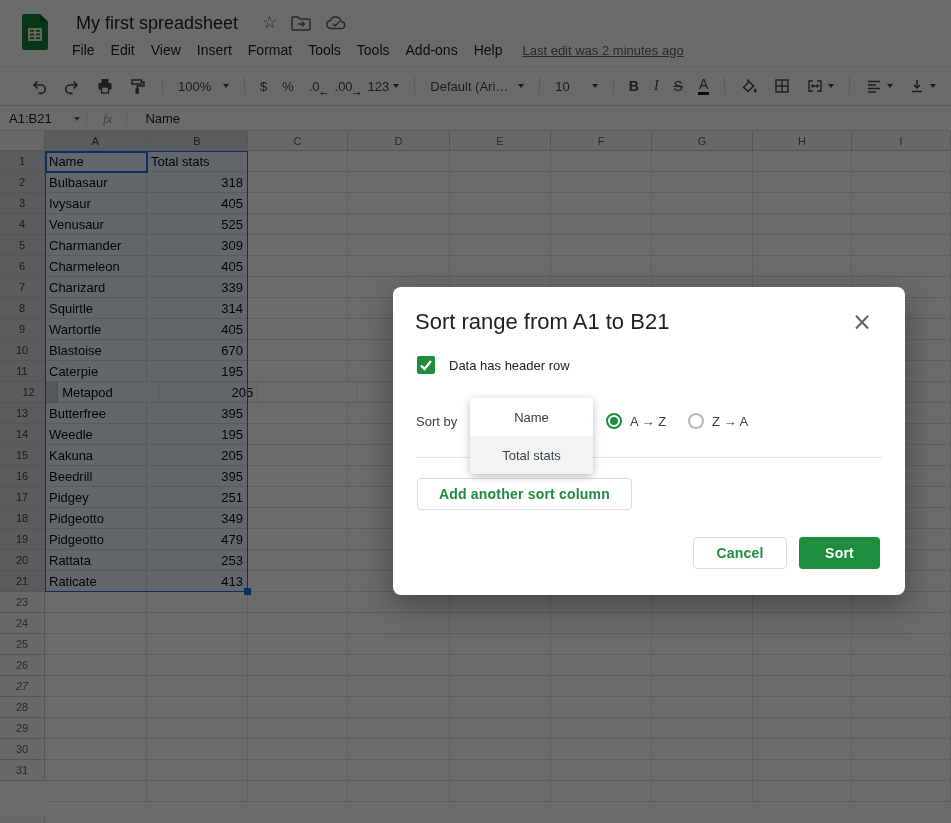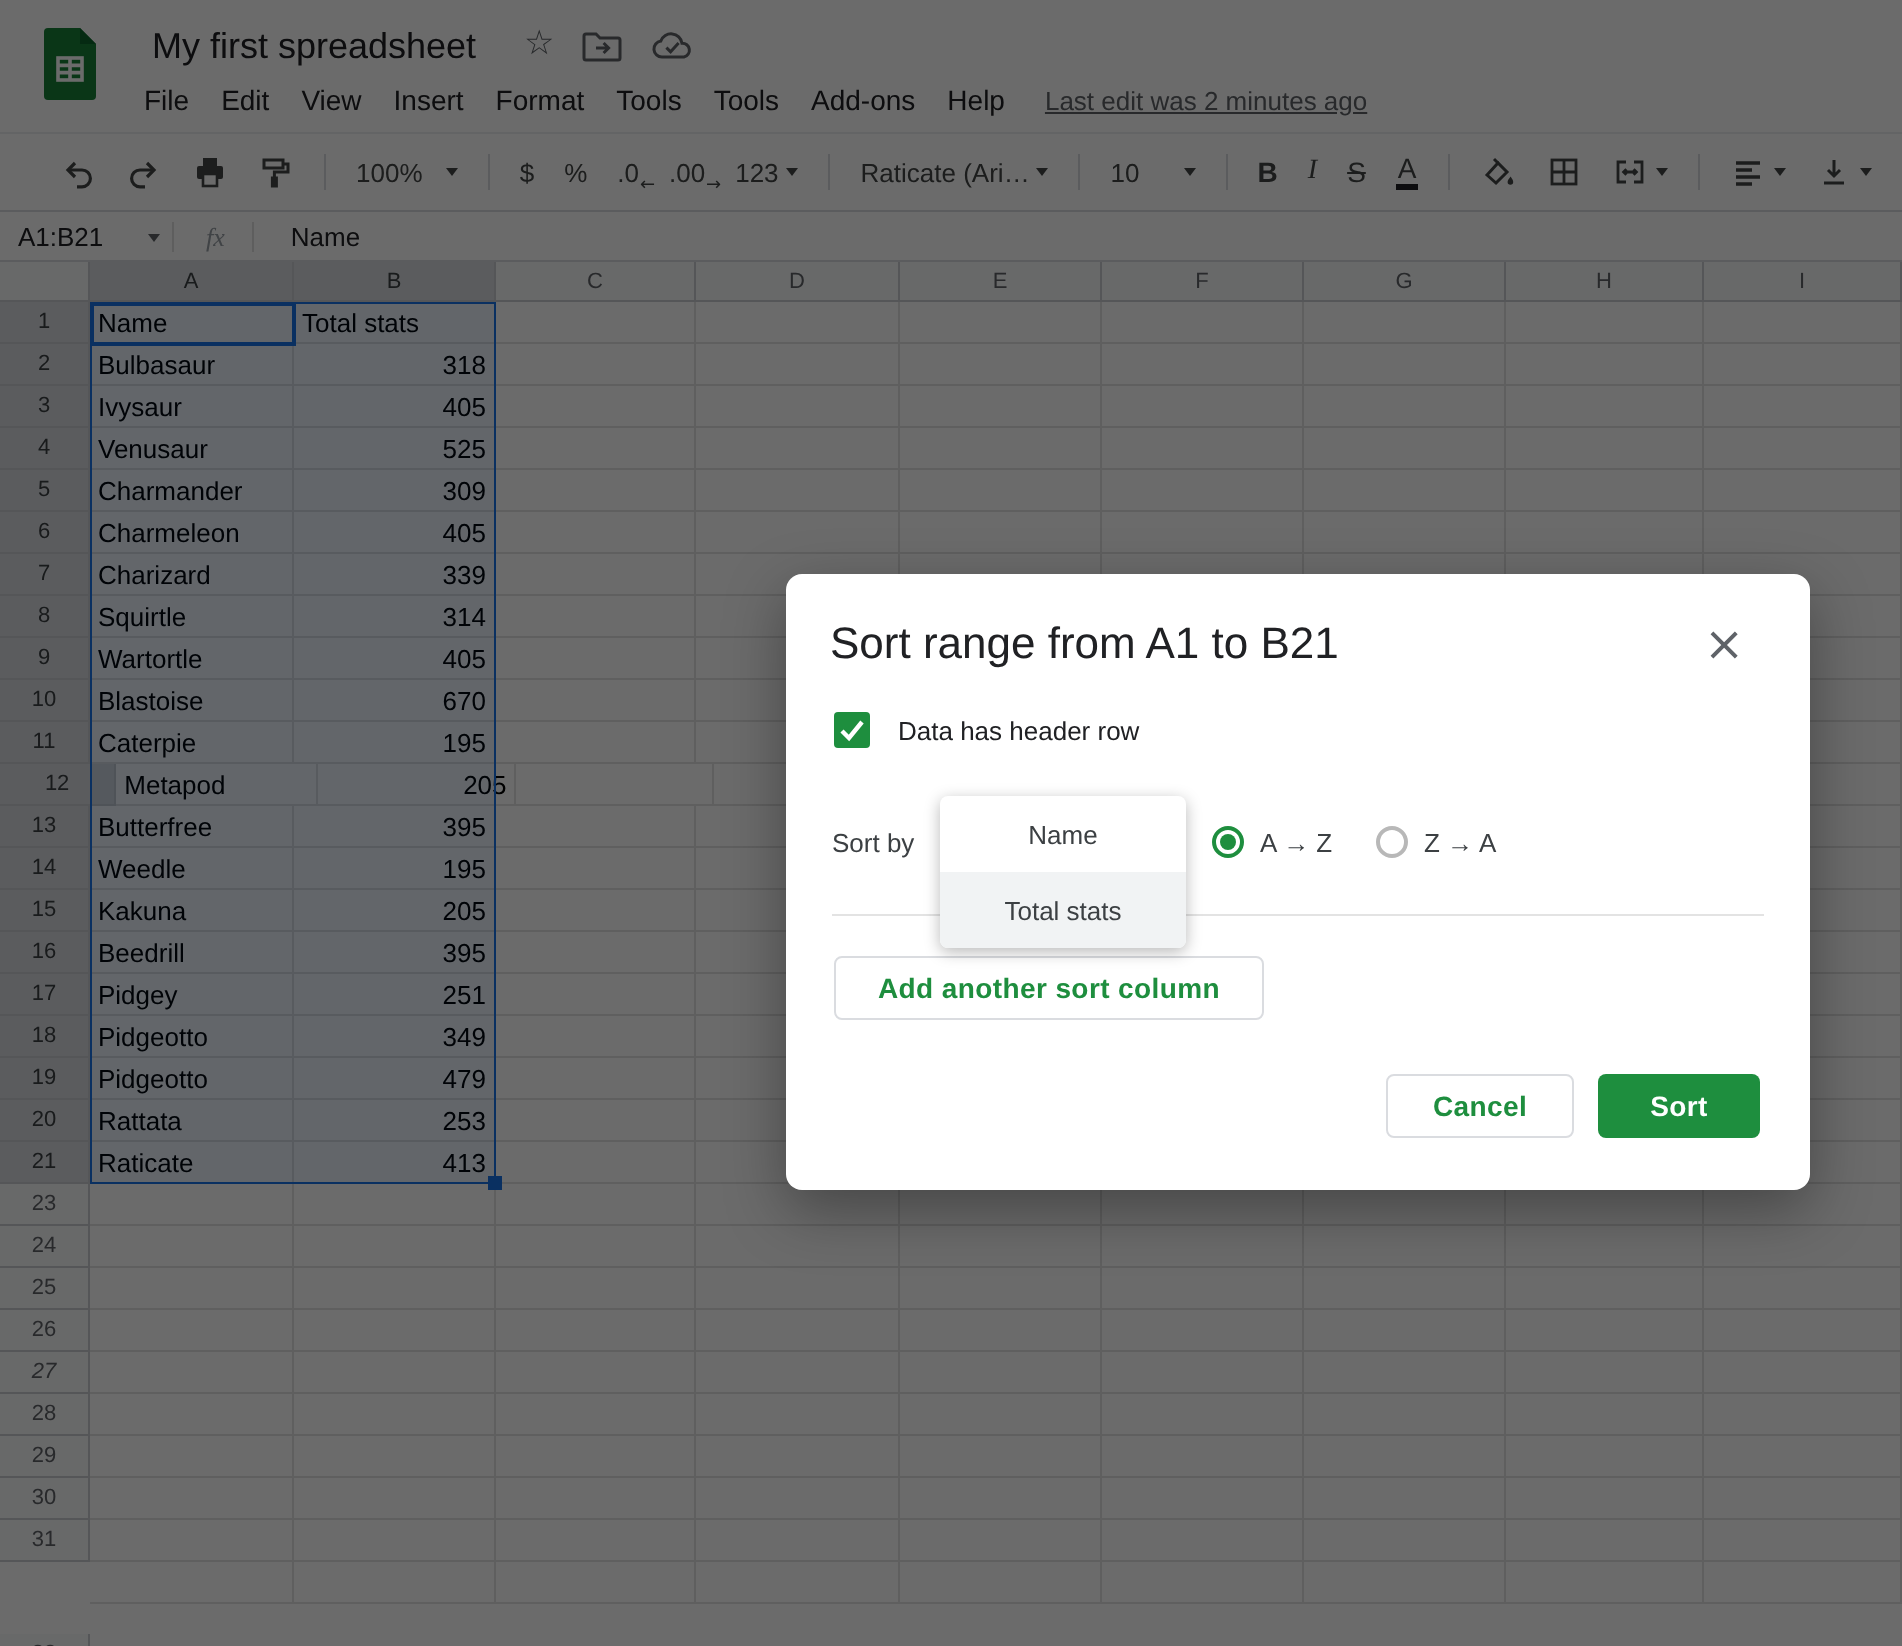--- a/index.html
+++ b/index.html
@@ -172,21 +172,21 @@
     <span class="tb dec">
         <span>.00</span>
         <span class="mini">→</span>
       </span>
     <span class="tb">
         <span>123</span>
         <span class="caret"></span>
       </span>
     <span class="sep"></span>
     <span class="tb">
-        <span class="fontbox">Raticate (Ari…</span>
+        <span class="fontbox">Default (Ari…</span>
         <span class="caret"></span>
       </span>
     <span class="sep"></span>
     <span class="tb">
         <span>10</span>
         <span style="width:14px"></span>
         <span class="caret"></span>
       </span>
     <span class="sep"></span>
     <span class="tb tb-b">B</span>

